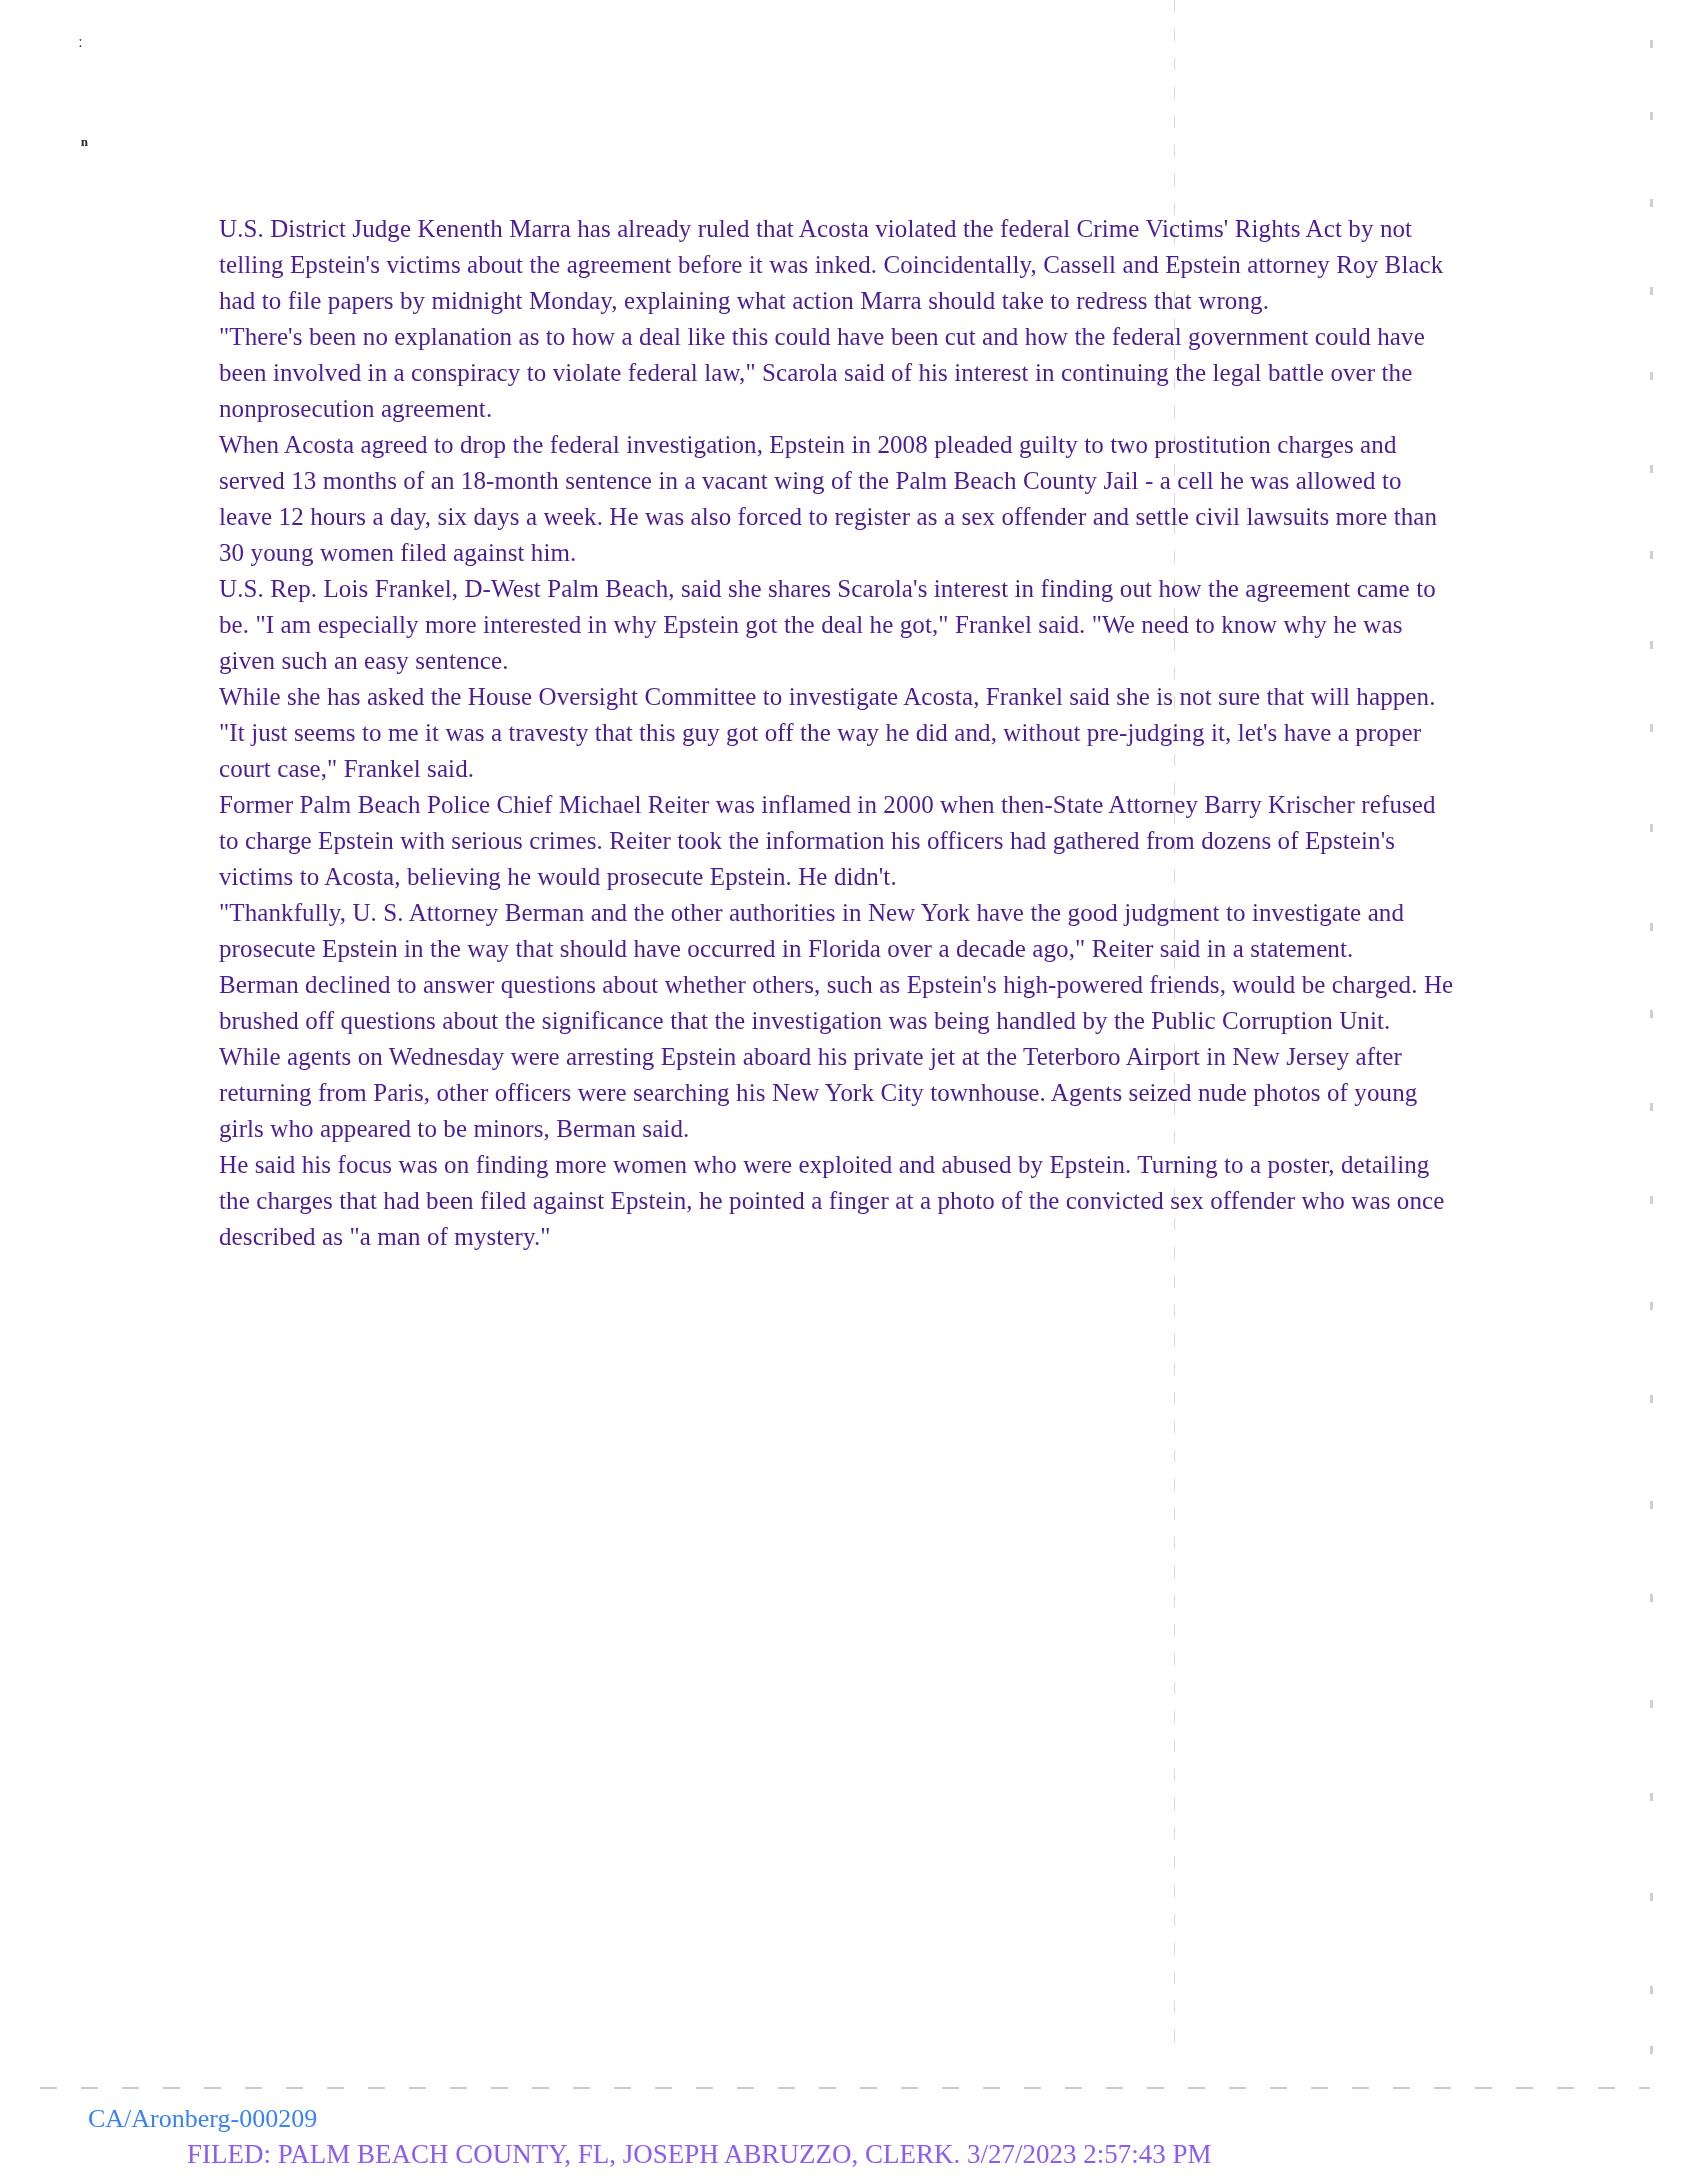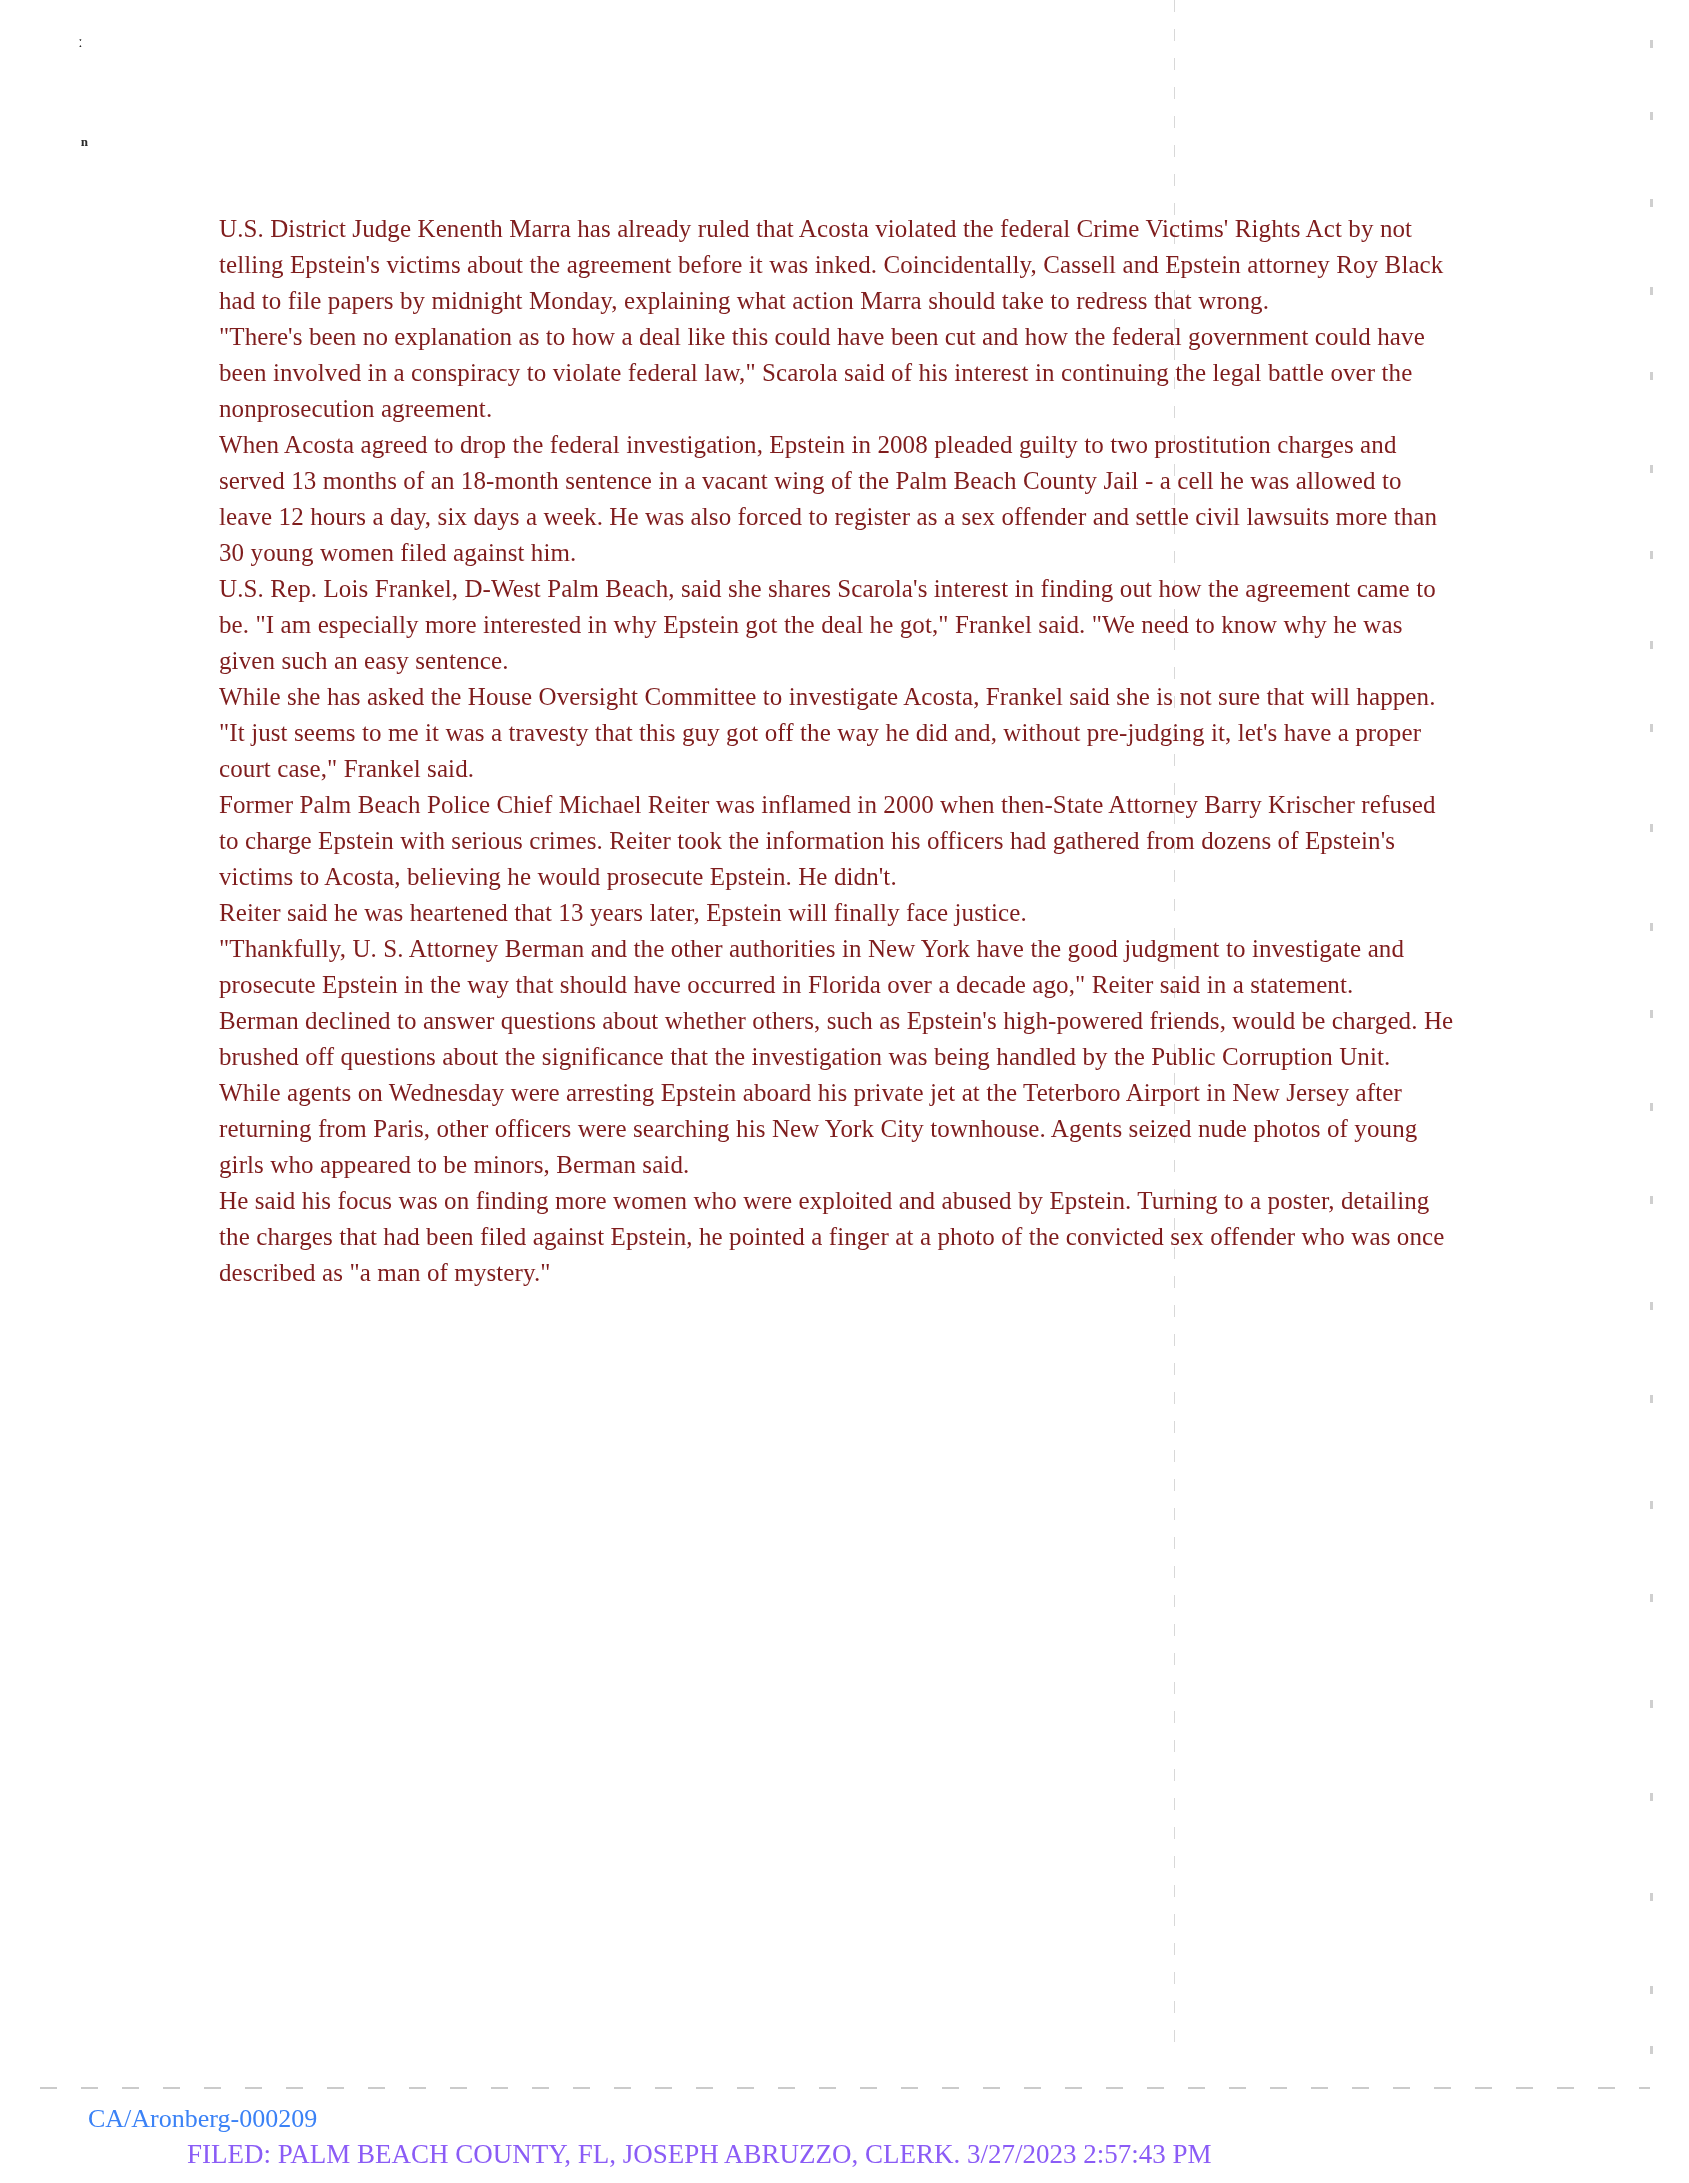--- a/index.html
+++ b/index.html
@@ -76,21 +76,21 @@
 
   .body-text {
     position: absolute;
     left: 219px;
     top: 211px;
     width: 1242px;
     font-size: 25px;
     line-height: 36px;
     letter-spacing: 0.1px;
     text-align: left;
-    color: #7f1d1d;
+    color: #4c1d95;
   }
   .body-text p {
     margin: 0;
   }
   .footer {
     position: absolute;
     left: 0;
     right: 0;
     top: 2104px;
   }
@@ -149,21 +149,20 @@
     <div class="tick" style="top:2046px"></div>
   </div>
 
   <div class="body-text">
     <p>U.S. District Judge Kenenth Marra has already ruled that Acosta violated the federal Crime Victims' Rights Act by not telling Epstein's victims about the agreement before it was inked. Coincidentally, Cassell and Epstein attorney Roy Black had to file papers by midnight Monday, explaining what action Marra should take to redress that wrong.</p>
     <p>"There's been no explanation as to how a deal like this could have been cut and how the federal government could have been involved in a conspiracy to violate federal law," Scarola said of his interest in continuing the legal battle over the nonprosecution agreement.</p>
     <p>When Acosta agreed to drop the federal investigation, Epstein in 2008 pleaded guilty to two prostitution charges and served 13 months of an 18-month sentence in a vacant wing of the Palm Beach County Jail - a cell he was allowed to leave 12 hours a day, six days a week. He was also forced to register as a sex offender and settle civil lawsuits more than 30 young women filed against him.</p>
     <p>U.S. Rep. Lois Frankel, D-West Palm Beach, said she shares Scarola's interest in finding out how the agreement came to be. "I am especially more interested in why Epstein got the deal he got," Frankel said. "We need to know why he was given such an easy sentence.</p>
     <p>While she has asked the House Oversight Committee to investigate Acosta, Frankel said she is not sure that will happen. "It just seems to me it was a travesty that this guy got off the way he did and, without pre-judging it, let's have a proper court case," Frankel said.</p>
     <p>Former Palm Beach Police Chief Michael Reiter was inflamed in 2000 when then-State Attorney Barry Krischer refused to charge Epstein with serious crimes. Reiter took the information his officers had gathered from dozens of Epstein's victims to Acosta, believing he would prosecute Epstein. He didn't.</p>
-    <p>Reiter said he was heartened that 13 years later, Epstein will finally face justice.</p>
     <p>"Thankfully, U. S. Attorney Berman and the other authorities in New York have the good judgment to investigate and prosecute Epstein in the way that should have occurred in Florida over a decade ago," Reiter said in a statement.</p>
     <p>Berman declined to answer questions about whether others, such as Epstein's high-powered friends, would be charged. He brushed off questions about the significance that the investigation was being handled by the Public Corruption Unit.</p>
     <p>While agents on Wednesday were arresting Epstein aboard his private jet at the Teterboro Airport in New Jersey after returning from Paris, other officers were searching his New York City townhouse. Agents seized nude photos of young girls who appeared to be minors, Berman said.</p>
     <p>He said his focus was on finding more women who were exploited and abused by Epstein. Turning to a poster, detailing the charges that had been filed against Epstein, he pointed a finger at a photo of the convicted sex offender who was once described as "a man of mystery."</p>
   </div>
 
   <div class="bottom-dashes"></div>
 
   <div class="footer">
     <div class="stamp-left">CA/Aronberg-000209</div>

